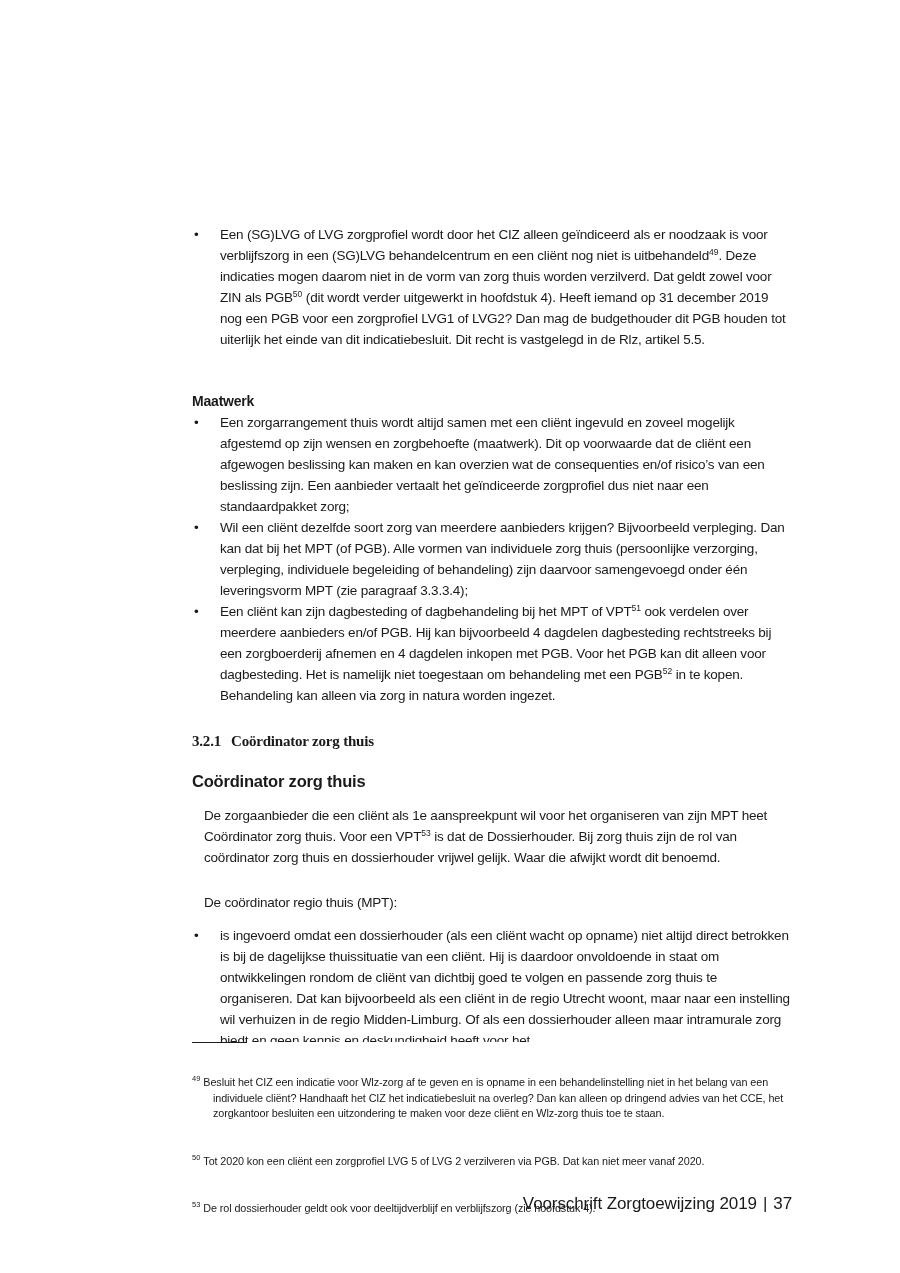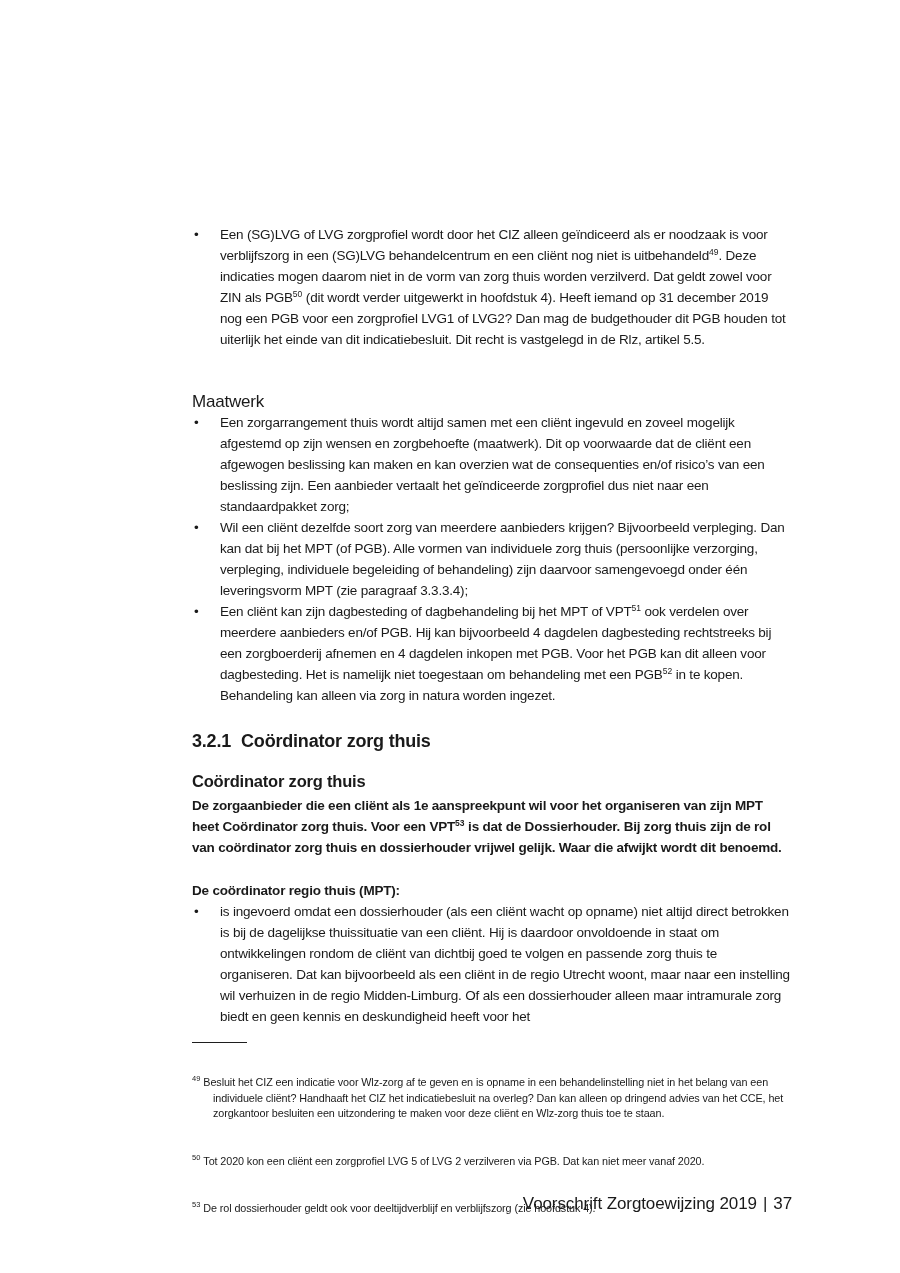--- a/index.html
+++ b/index.html
@@ -21,31 +21,31 @@
     letter-spacing: 0;
   }
   ul.bullets { list-style: none; margin: 0; padding: 0; }
   ul.bullets li { position: relative; padding-left: 28px; }
   ul.bullets li::before {
     content: "\2022";
     position: absolute;
     left: 2px;
     top: 0;
   }
-  .hsub { font-size: 17px; line-height: 21px; letter-spacing: -0.2px; font-weight: normal; margin: 0; }
+  .hsub { font-size: 14px; line-height: 21px; letter-spacing: -0.2px; font-weight: bold; margin: 0; }
   .hnum {
-    font-size: 18px; line-height: 21px; font-weight: bold;
-    letter-spacing: -0.2px; margin: 0;
+    font-size: 15px; line-height: 21px; font-weight: bold;
+    letter-spacing: -0.2px; margin: 0; font-family: Liberation Serif, serif;
   }
   .hnum .num { margin-right: 10px; }
   .hbig {
     font-size: 16.5px; line-height: 23px; font-weight: bold;
     letter-spacing: -0.2px; margin: 0 0 2px 0;
   }
-  p { margin: 0; font-weight: bold; }
+  p { margin: 12px; }
   .footnotes {
     position: absolute; left: 192px; top: 1042px; width: 605px;
     font-size: 10.8px; line-height: 15.5px; letter-spacing: -0.1px;
     background: #ffffff;
   }
   .fn-rule {
     width: 55px; height: 0;
     border-top: 1.6px solid #1e1e1e;
     margin: 0 0 6px 0;
   }

